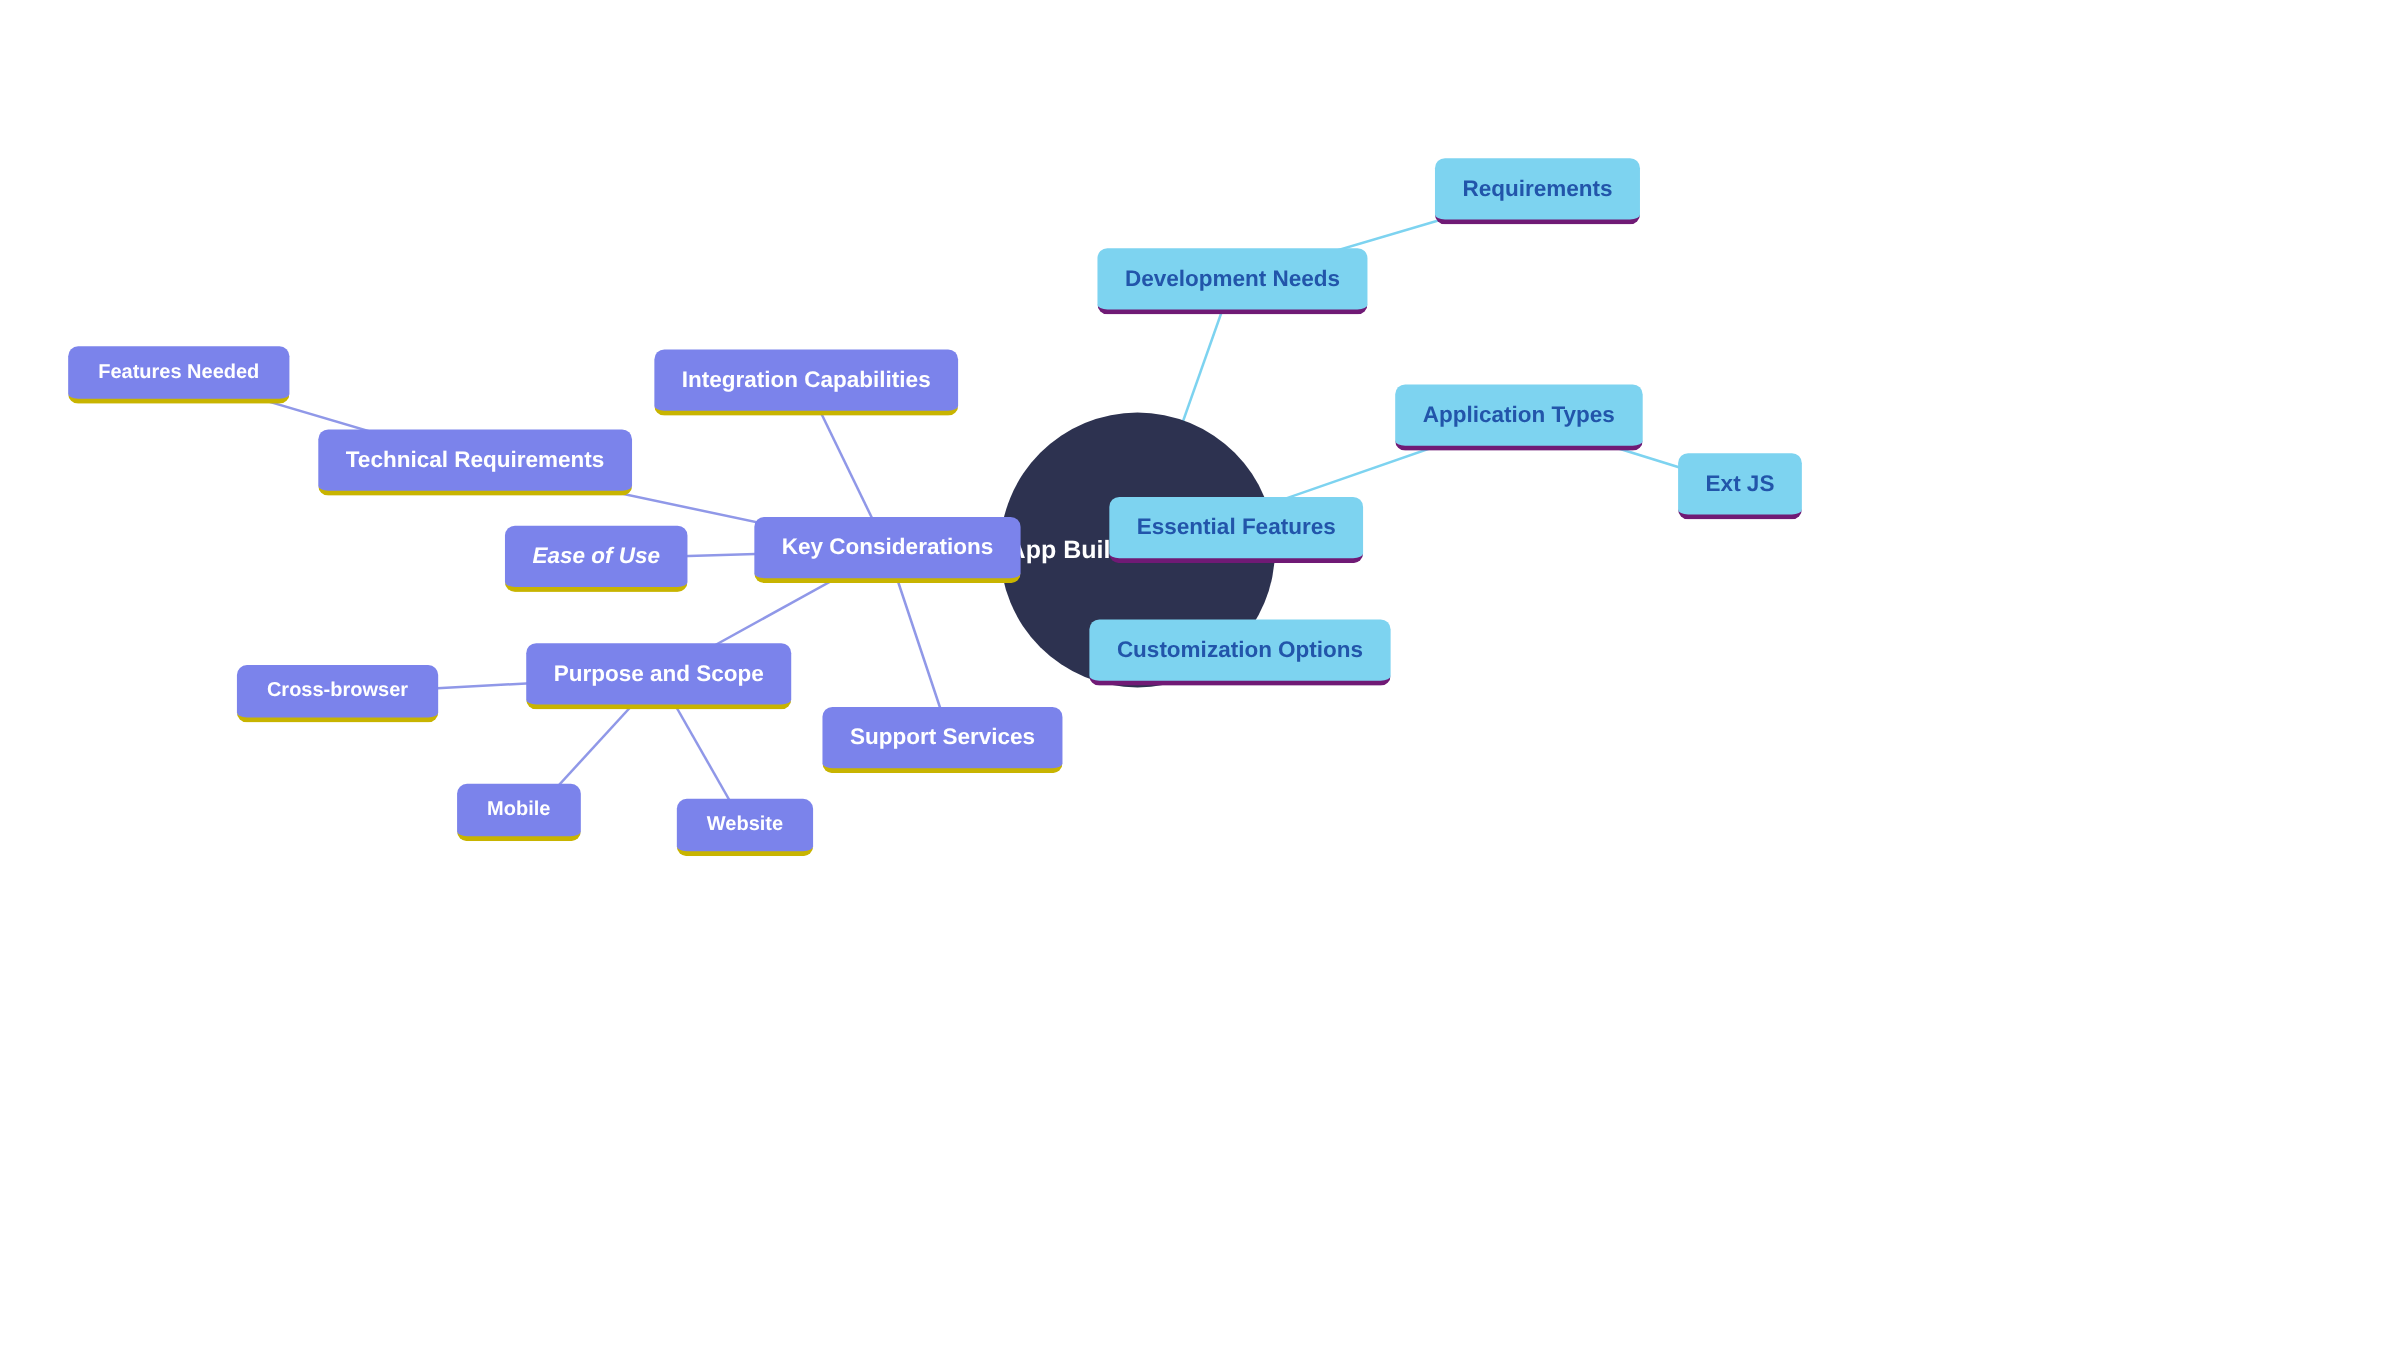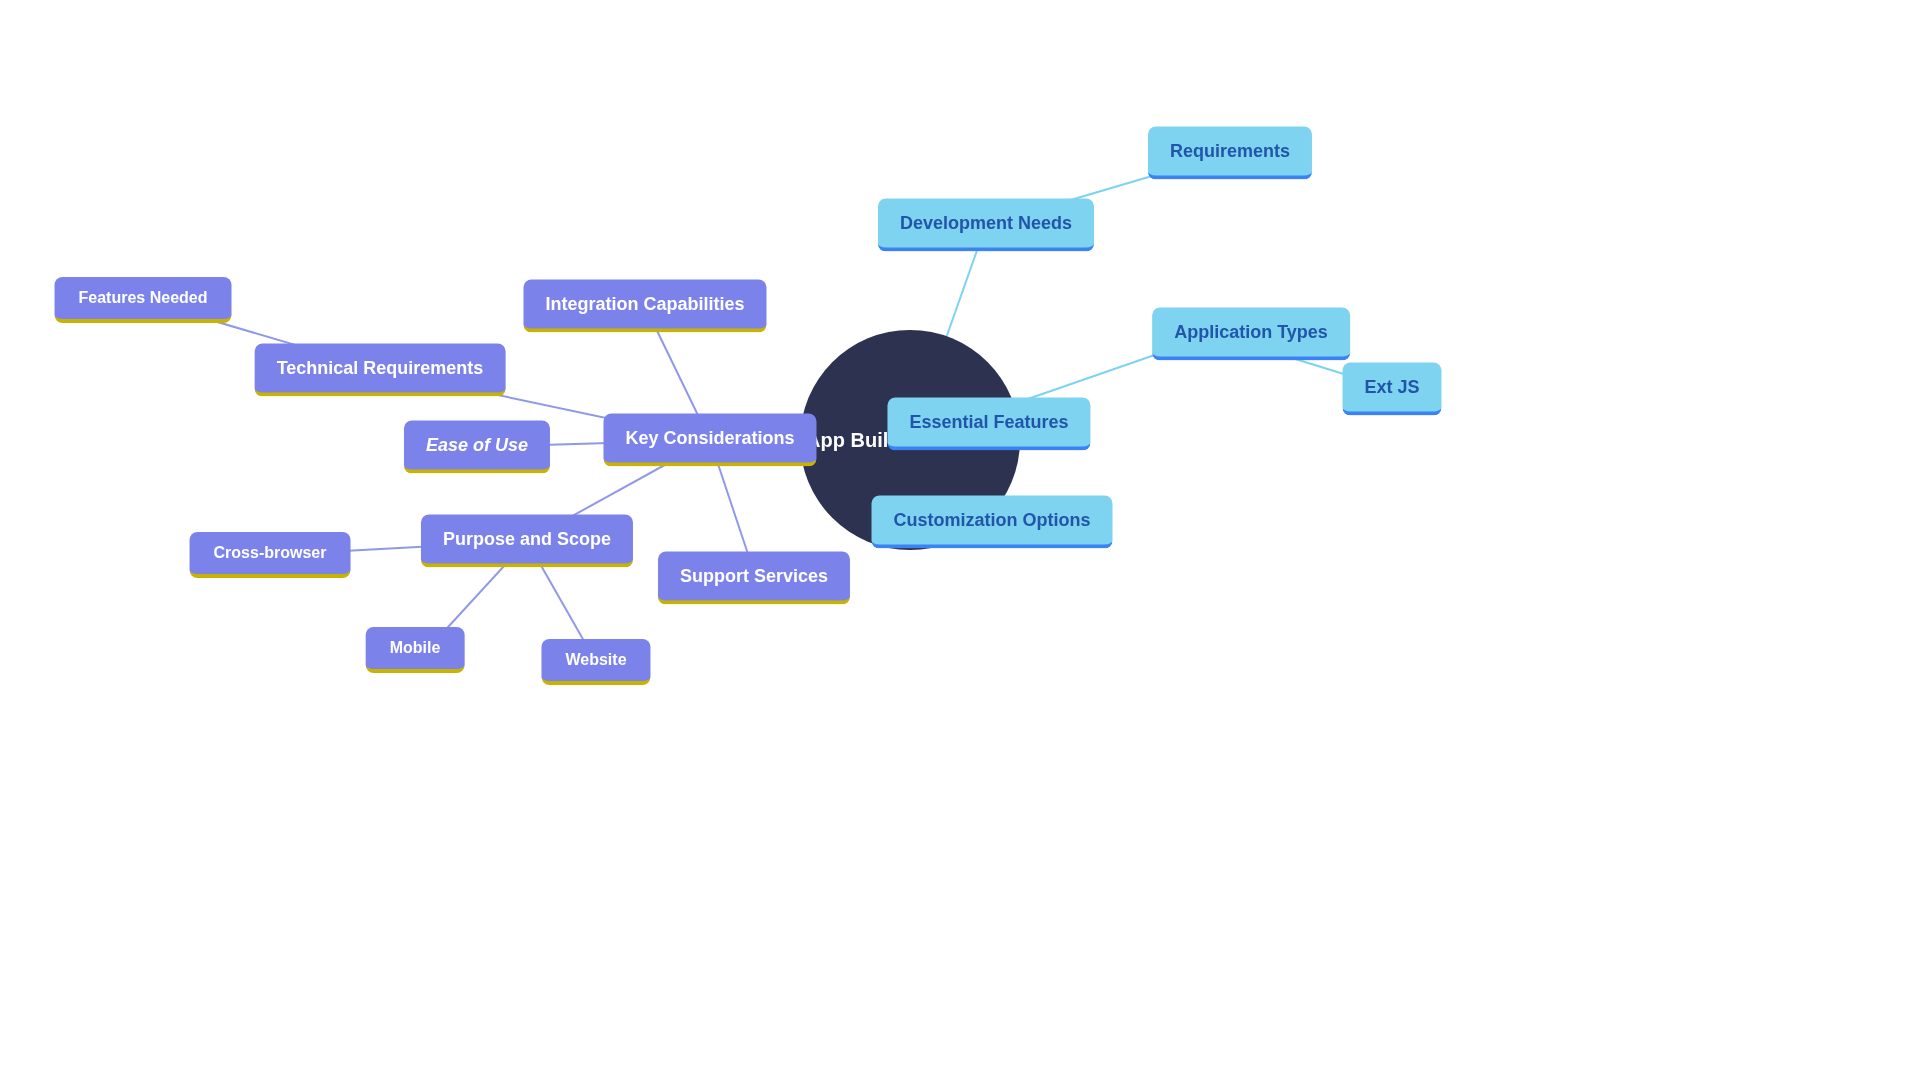--- a/index.html
+++ b/index.html
@@ -41,21 +41,21 @@
       color: #ffffff;
       padding: 14px 22px;
       font-size: 18px;
       border-bottom: 4px solid #c8b400;
     }
     .node-blue {
       background: #7dd3f0;
       color: #2255aa;
       padding: 14px 22px;
       font-size: 18px;
-      border-bottom: 4px solid #3b82f6;
+      border-bottom: 4px solid #701a75;
     }
     .node-purple-sm {
       background: #7b83eb;
       color: #ffffff;
       padding: 12px 24px;
       font-size: 16px;
       border-bottom: 4px solid #c8b400;
     }
   </style>
 </head>
@@ -87,19 +87,19 @@
 
 <div class="node node-purple" style="left: 710px; top: 440px; position: absolute; transform: translate(-50%, -50%); text-align: right;">Key Considerations</div>
 <div class="node node-purple" style="left: 380px; top: 370px; position: absolute; transform: translate(-50%, -50%);">Technical Requirements</div>
 <div class="node node-purple-sm" style="left: 143px; top: 300px; position: absolute; transform: translate(-50%, -50%);">Features Needed</div>
 <div class="node node-purple" style="left: 645px; top: 306px; position: absolute; transform: translate(-50%, -50%);">Integration Capabilities</div>
 <div class="node node-purple" style="left: 477px; top: 447px; position: absolute; transform: translate(-50%, -50%); font-style: italic;">Ease of Use</div>
 <div class="node node-purple" style="left: 527px; top: 541px; position: absolute; transform: translate(-50%, -50%);">Purpose and Scope</div>
 <div class="node node-purple-sm" style="left: 270px; top: 555px; position: absolute; transform: translate(-50%, -50%);">Cross-browser</div>
 <div class="node node-purple-sm" style="left: 415px; top: 650px; position: absolute; transform: translate(-50%, -50%);">Mobile</div>
 <div class="node node-purple-sm" style="left: 596px; top: 662px; position: absolute; transform: translate(-50%, -50%);">Website</div>
-<div class="node node-purple" style="left: 754px; top: 578px; position: absolute; transform: translate(-50%, -50%);">Support Services</div>
+<div class="node node-purple" style="left: 754px; top: 592px; position: absolute; transform: translate(-50%, -50%);">Support Services</div>
 <div class="node node-blue" style="left: 989px; top: 424px; position: absolute; transform: translate(-50%, -50%);">Essential Features</div>
 <div class="node node-blue" style="left: 992px; top: 522px; position: absolute; transform: translate(-50%, -50%);">Customization Options</div>
 <div class="node node-blue" style="left: 986px; top: 225px; position: absolute; transform: translate(-50%, -50%);">Development Needs</div>
 <div class="node node-blue" style="left: 1230px; top: 153px; position: absolute; transform: translate(-50%, -50%);">Requirements</div>
-<div class="node node-blue" style="left: 1215px; top: 334px; position: absolute; transform: translate(-50%, -50%); margin-left: 36px;">Application Types</div>
+<div class="node node-blue" style="left: 1215px; top: 334px; position: absolute; transform: translate(-50%, -50%);">Application Types</div>
 <div class="node node-blue" style="left: 1392px; top: 389px; position: absolute; transform: translate(-50%, -50%);">Ext JS</div>
 
 </body></html>

